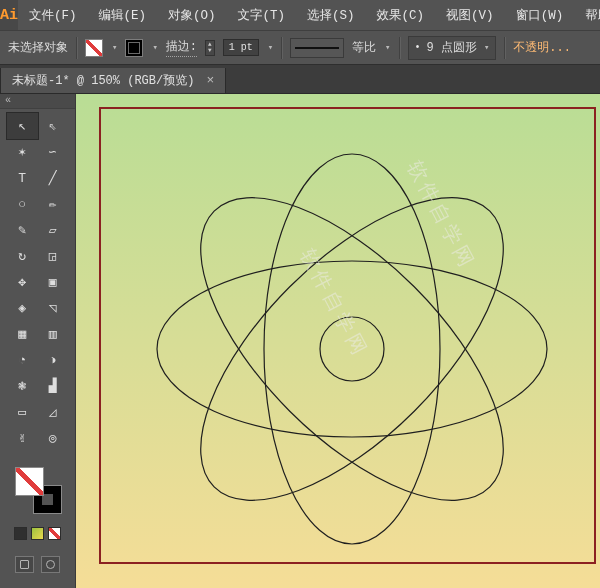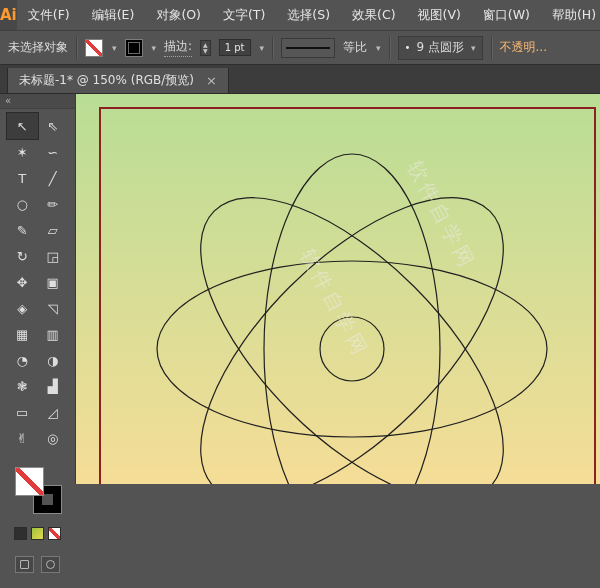--- a/index.html
+++ b/index.html
@@ -1,18 +1,18 @@
 <!DOCTYPE html>
 <html><head>
 <meta charset="utf-8">
 <style>
   html,body{margin:0;padding:0;}
   body{width:600px;height:588px;overflow:hidden;background:#535353;
        font-family:"DejaVu Sans","Liberation Sans",sans-serif;-webkit-font-smoothing:antialiased;}
-  .app{width:600px;height:484px;display:flex;flex-direction:column;}
+  .app{width:600px;height:588px;display:flex;flex-direction:column;font-family:Liberation Mono, monospace;}
 
   
   .menubar{height:30px;background:#535353;display:flex;align-items:center;border-bottom:1px solid #3f3f3f;flex:0 0 auto;}
   .logo{width:36px;height:30px;background:#484848;color:#ff9a2e;font-weight:bold;font-size:15px;
         display:flex;align-items:center;justify-content:center;}
   #menu-items{display:flex;align-items:center;}
   .menu-item{color:#e6e6e6;font-size:12.5px;padding:0 11px;white-space:nowrap;cursor:default;}
 
   
   .controlbar{height:33px;background:#535353;border-bottom:1px solid #2e2e2e;display:flex;align-items:center;
@@ -27,21 +27,21 @@
   .stepper{display:flex;flex-direction:column;justify-content:center;font-size:6px;line-height:6px;color:#c9c9c9;
            background:#474747;border:1px solid #323232;padding:1px 2px;}
   .valbox{background:#414141;border:1px solid #2d2d2d;padding:2px 5px;font-size:10px;color:#e3e3e3;}
   .linebox{width:52px;height:18px;border:1px solid #3a3a3a;background:#565656;display:flex;align-items:center;justify-content:center;}
   .linebox .line{width:44px;height:2px;background:#101010;}
   .brushbox{display:flex;align-items:center;gap:6px;border:1px solid #3a3a3a;background:#4a4a4a;padding:2px 6px;height:18px;}
   .brushdot{font-size:10px;color:#e8e8e8;}
   .truncated{color:#fdba74;}
 
   
-  .tabbar{height:28px;background:#3c3c3c;display:flex;align-items:flex-end;border-bottom:1px solid #2a2a2a;flex:0 0 auto;padding-left:7px;}
+  .tabbar{height:28px;background:#3c3c3c;display:flex;align-items:flex-end;border-bottom:1px solid #2a2a2a;flex:0 0 auto;}
   .tab{height:25px;background:#535353;color:#e0e0e0;font-size:12px;display:flex;align-items:center;
        padding:0 11px;gap:12px;border-right:1px solid #2a2a2a;border-left:1px solid #2a2a2a;}
   .tab .close{color:#bdbdbd;font-size:13px;cursor:default;}
 
   
   .main{flex:1;display:flex;min-height:0;}
   .toolbar{width:75px;background:#535353;border-right:1px solid #3a3a3a;display:flex;flex-direction:column;flex:0 0 auto;}
   .collapse{height:14px;color:#b5b5b5;font-size:10px;line-height:14px;padding-left:5px;background:#4a4a4a;border-bottom:1px solid #404040;}
   #tools{display:grid;grid-template-columns:1fr 1fr;padding:4px 7px 0 7px;}
   .tool{height:26px;display:flex;align-items:center;justify-content:center;color:#dedede;font-size:13px;cursor:default;}

